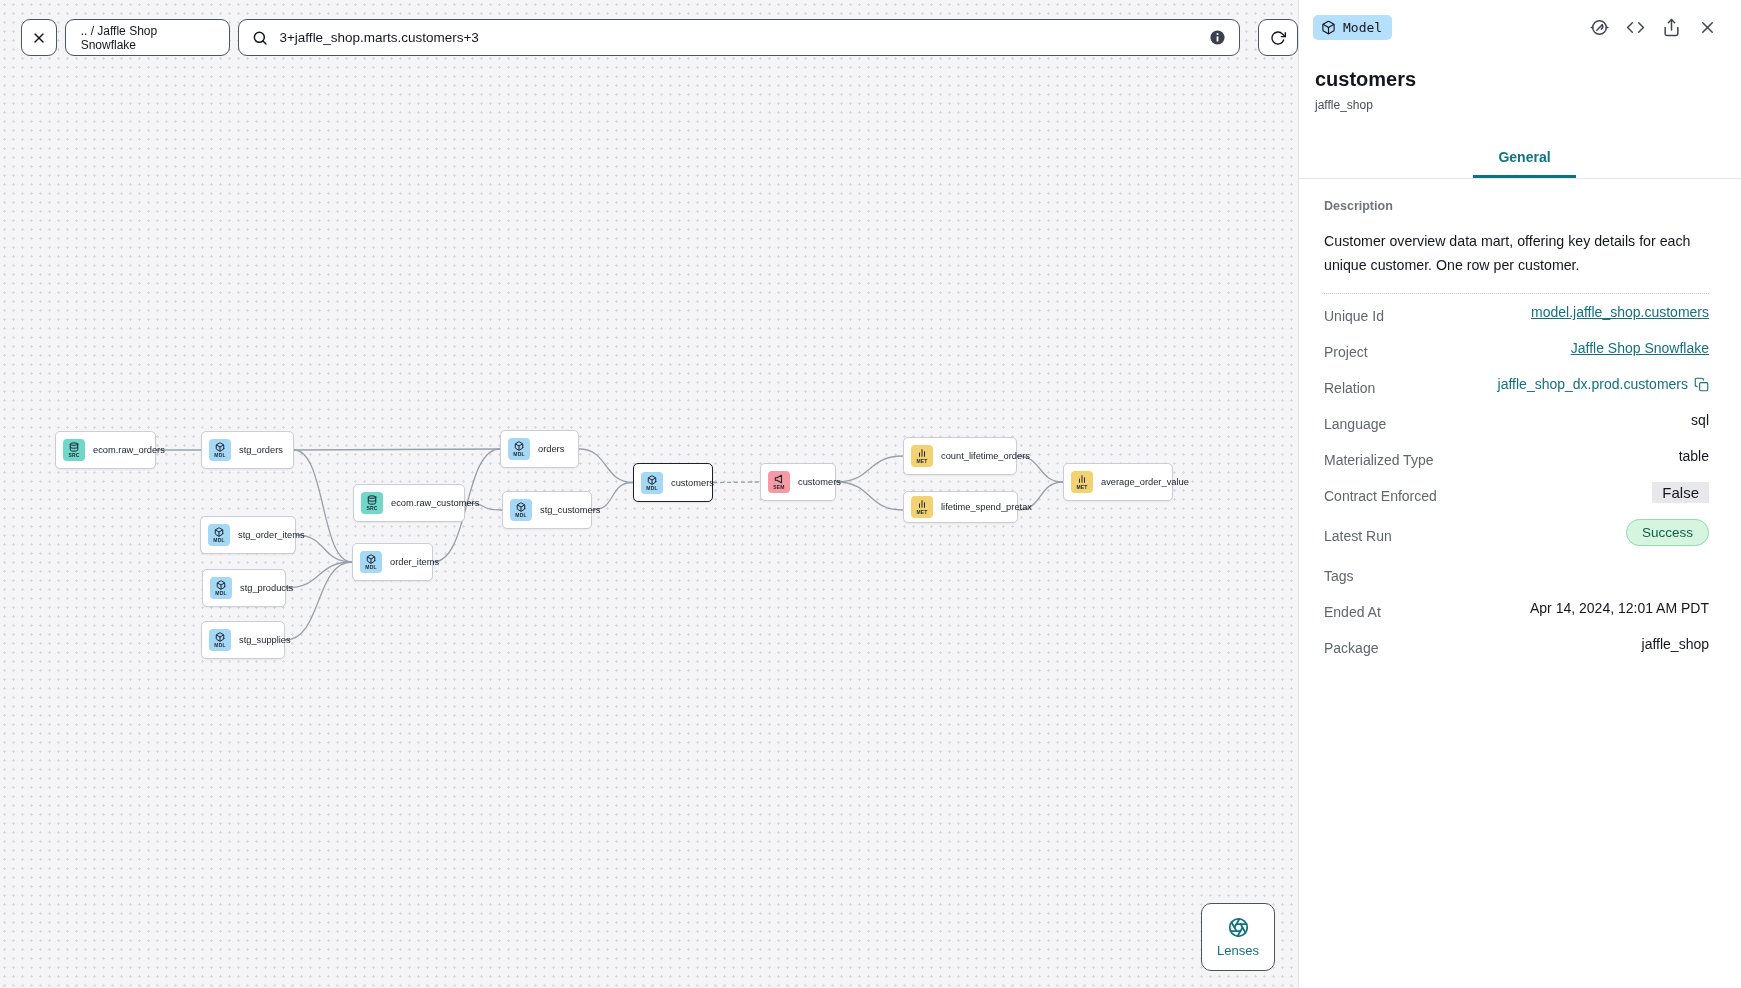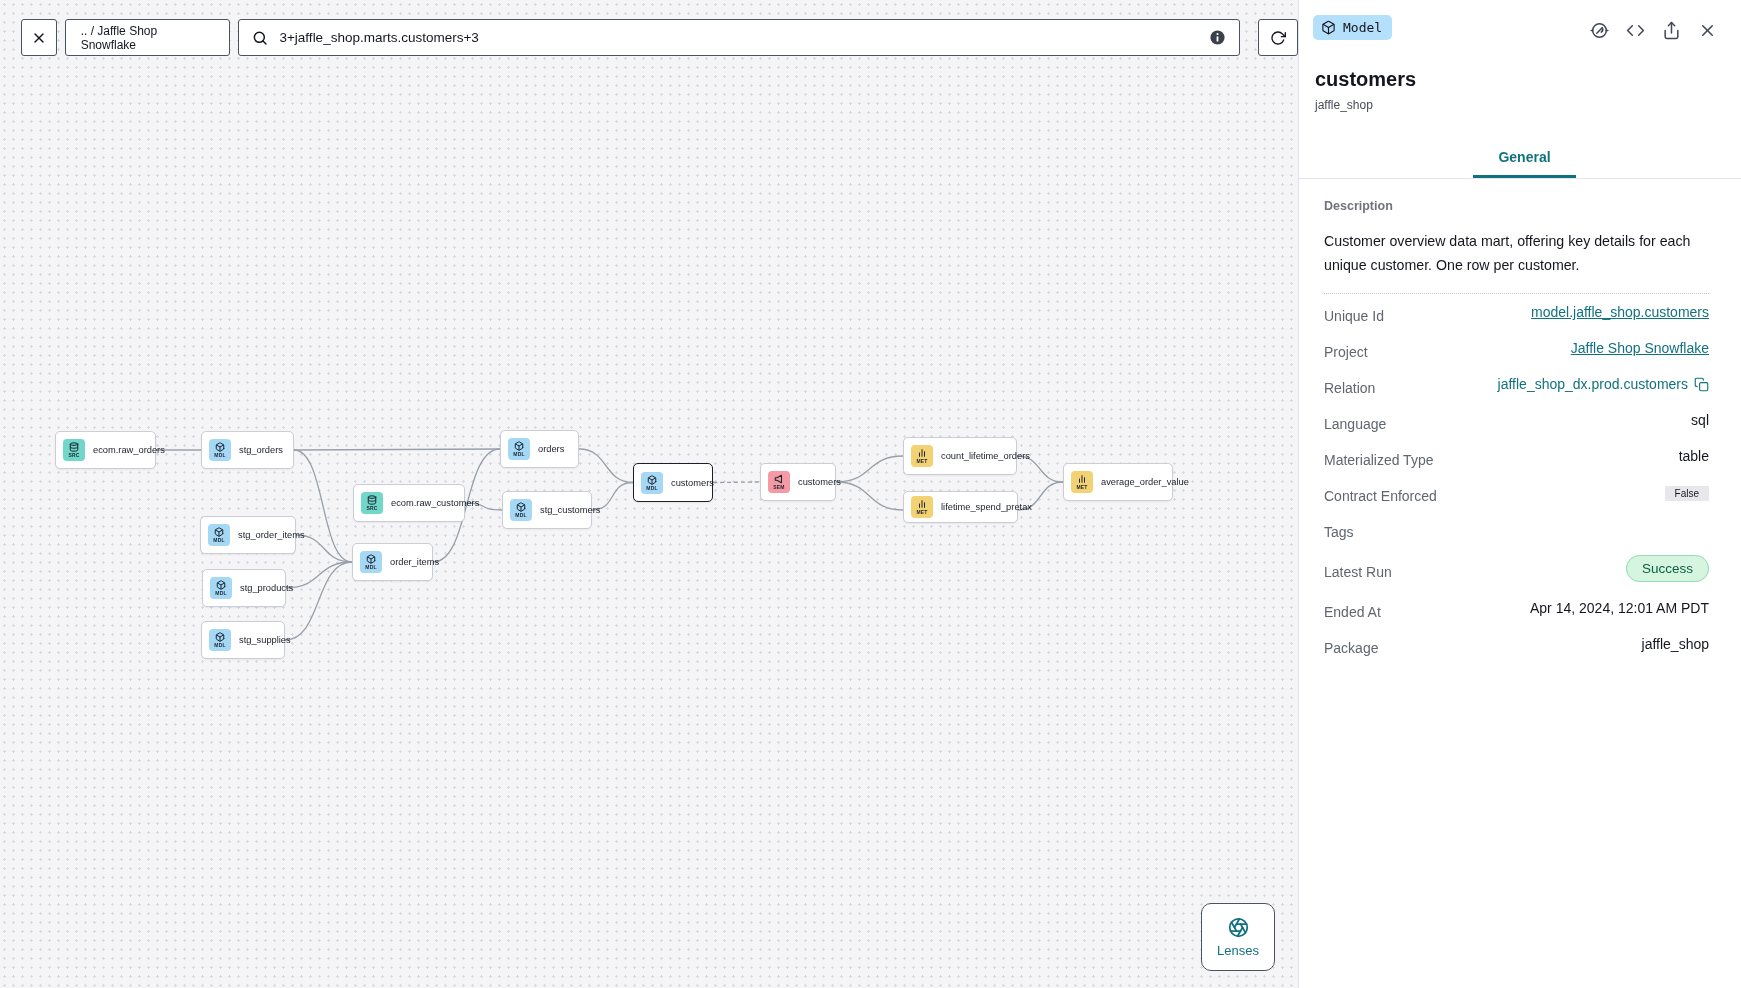--- a/index.html
+++ b/index.html
@@ -29,21 +29,21 @@
     display:flex;flex-direction:column;align-items:center;justify-content:center;}
   .nbadge svg{width:10px;height:10px;display:block;stroke:#1c2530;fill:none;stroke-width:2.4px;stroke-linecap:round;stroke-linejoin:round;}
   .nbadge .btx{font-size:5px;font-weight:700;color:#1c2530;line-height:1;margin-top:1px;letter-spacing:.2px;}
   .badge-src{background:var(--c-src);}
   .badge-mdl{background:var(--c-mdl);}
   .badge-sem{background:var(--c-sem);}
   .badge-met{background:var(--c-met);}
   .node-label{font-size:9.3px;color:#1b1f2a;white-space:nowrap;}
   
   .topbar{position:absolute;left:21px;top:19px;display:flex;gap:8px;align-items:center;}
-  .tb-btn,.tb-chip,.tb-search{background:#fff;border:1.4px solid #4b5260;border-radius:3px;height:37px;box-sizing:border-box;}
+  .tb-btn,.tb-chip,.tb-search{background:#fff;border:1.4px solid #4b5260;border-radius:9px;height:37px;box-sizing:border-box;}
   .tb-btn{width:36px;display:flex;align-items:center;justify-content:center;cursor:pointer;padding:0;}
   .tb-btn svg{width:16px;height:16px;stroke:#14161f;fill:none;stroke-width:2.2px;stroke-linecap:round;stroke-linejoin:round;}
   .tb-chip{padding:0 15px;display:flex;align-items:center;font-size:12px;font-weight:500;color:#14161f;}
   .tb-search{width:1012px;display:flex;align-items:center;gap:9px;padding:0 13px;}
   .tb-search svg.mag{width:16px;height:16px;flex:none;stroke:#14161f;fill:none;stroke-width:2.2px;stroke-linecap:round;}
   .tb-search input{flex:1;border:none;outline:none;font-size:13.5px;color:#14161f;background:transparent;font-family:"Liberation Sans",sans-serif;}
   .info-dot{margin-left:auto;flex:none;width:17px;height:17px;cursor:pointer;}
   .refresh{margin-left:10px;width:40px;}
   
   .lenses{
@@ -51,21 +51,21 @@
     border:1.6px solid #4b5260;border-radius:10px;display:flex;flex-direction:column;
     align-items:center;justify-content:center;gap:5px;cursor:pointer;
   }
   .lenses svg{width:21px;height:21px;stroke:var(--teal);fill:none;stroke-width:2px;stroke-linecap:round;}
   .lenses .ltx{font-size:13px;color:var(--teal);}
   
   .panel{
     position:absolute;right:0;top:0;width:443px;height:988px;background:#fff;
     border-left:1px solid #e2e3e8;box-sizing:border-box;
   }
-  .panel-head{display:flex;justify-content:space-between;align-items:flex-end;padding:15px 24px 0 14px;}
+  .panel-head{display:flex;justify-content:space-between;align-items:center;padding:15px 24px 0 14px;}
   .model-chip{
     display:inline-flex;align-items:center;gap:7px;background:var(--c-chip);
     padding:5px 10px 5px 8px;border-radius:5px;
     font-family:"DejaVu Sans Mono",monospace;font-size:13px;font-weight:500;color:#14161f;cursor:default;
   }
   .model-chip svg{width:15px;height:15px;stroke:#14161f;fill:none;stroke-width:1.8px;stroke-linecap:round;stroke-linejoin:round;}
   .pactions{display:flex;align-items:center;gap:17px;}
   .pactions button{border:none;background:none;padding:0;cursor:pointer;display:flex;}
   .pactions svg{width:19px;height:19px;stroke:#3f4754;fill:none;stroke-width:1.9px;stroke-linecap:round;stroke-linejoin:round;}
   .ptitle{margin:28px 0 0 16px;font-size:20px;font-weight:700;color:#14161f;}
@@ -76,21 +76,21 @@
   .sec-label{margin-top:20px;font-size:12.5px;font-weight:700;color:#6e737c;}
   .desc{margin:16px 0 0 0;font-size:14.2px;color:#14161f;line-height:24px;}
   .dotted{margin-top:16px;border-bottom:1px dotted #c4c8cf;}
   .frow{display:flex;align-items:center;min-height:36px;}
   .frow.tall{min-height:44px;}
   .flabel{font-size:14px;color:var(--label);margin-top:8px;}
   .fval{margin-left:auto;font-size:14px;color:#14161f;text-align:right;}
   .fval a{color:var(--teal);text-decoration:underline;}
   .fval.teal{color:var(--teal);display:flex;align-items:center;gap:6px;}
   .copy-ic{width:15px;height:15px;stroke:var(--teal);fill:none;stroke-width:1.8px;stroke-linecap:round;stroke-linejoin:round;cursor:pointer;}
-  .pill-gray{background:#e8e8ec;border-radius:0;padding:2px 10px;font-size:10px;color:#14161f;}
+  .pill-gray{background:#e8e8ec;border-radius:0;padding:2px 10px;font-size:15px;color:#14161f;}
   .pill-success{background:var(--c-okbg);border:1px solid var(--c-okbd);color:var(--c-oktx);border-radius:999px;padding:5px 15px;font-size:13.5px;}
 </style>
 </head>
 <body style="--teal: #11727f; --c-src: #71d7c9; --c-mdl: #a5d8f5; --c-sem: #f59aa4; --c-met: #f2d272; --c-chip: #b5e0fb; --c-okbg: #d6f5e0; --c-okbd: #96dcb0; --c-oktx: #0c5d41;">
 
 <div class="canvas">
   <svg id="edges" width="1298" height="988">
       <path d="M 156 450 C 181 450, 176 450, 201 450" class="edge"></path>
       <path d="M 294 450 C 354 450, 440 449, 500 449" class="edge"></path>
       <path d="M 294 450 C 325.9 450, 320.1 562, 352 562" class="edge"></path>
@@ -381,29 +381,29 @@
           <span class="fval">sql</span>
         </div>
         <div class="frow">
           <span class="flabel">Materialized Type</span>
           <span class="fval">table</span>
         </div>
         <div class="frow">
           <span class="flabel">Contract Enforced</span>
           <span class="fval"><span class="pill-gray">False</span></span>
         </div>
-        <div class="frow">
-          <span class="flabel">Tags</span>
-          <span class="fval"></span>
-        </div>
         <div class="frow tall">
           <span class="flabel">Latest Run</span>
           <span class="fval"><span class="pill-success">Success</span></span>
         </div>
         <div class="frow">
+          <span class="flabel">Tags</span>
+          <span class="fval"></span>
+        </div>
+        <div class="frow">
           <span class="flabel">Ended At</span>
           <span class="fval">Apr 14, 2024, 12:01 AM PDT</span>
         </div>
         <div class="frow">
           <span class="flabel">Package</span>
           <span class="fval">jaffle_shop</span>
         </div>
       </div>
   </div>
 </aside>

